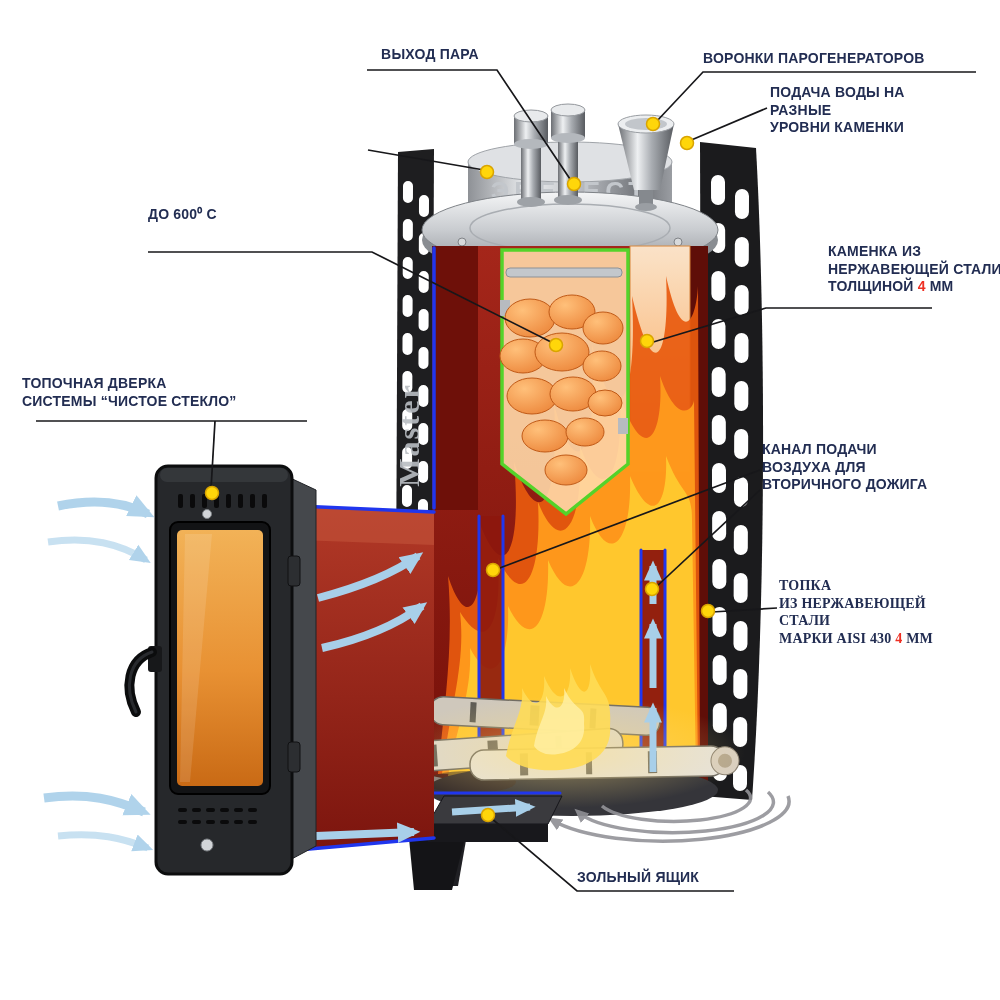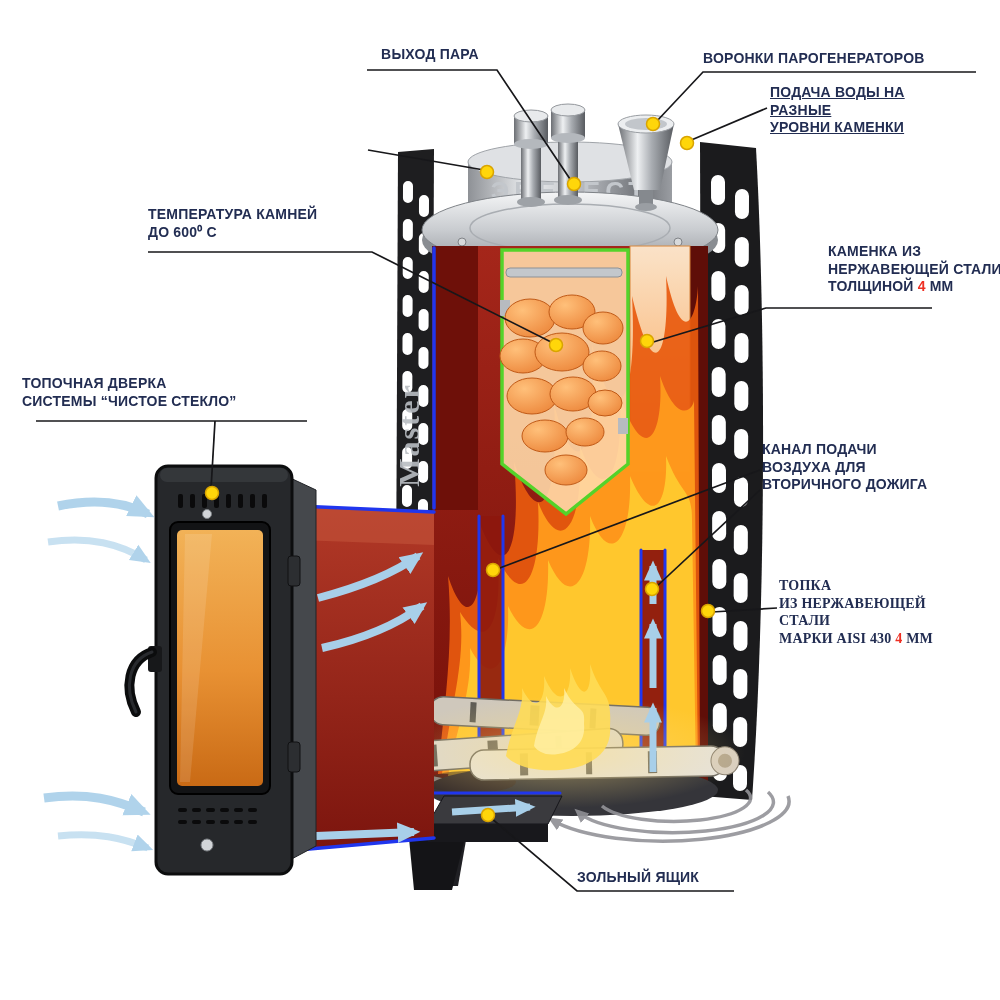--- a/index.html
+++ b/index.html
@@ -313,29 +313,28 @@
   </svg>
 
   <div class="label center" style="left:357px;top:46px;width:146px;">
     <span class="ln">ВЫХОД ПАРА</span>
   </div>
 
   <div class="label" style="left:703px;top:50px;width:285px;">
     <span class="ln">ВОРОНКИ ПАРОГЕНЕРАТОРОВ</span>
   </div>
 
-  <div class="label" style="left:770px;top:84px;width:215px;text-decoration:underline;">
+  <div class="label" style="left:770px;top:84px;width:215px;">
     <span class="ln">ПОДАЧА ВОДЫ НА</span>
     <span class="ln">РАЗНЫЕ</span>
     <span class="ln">УРОВНИ КАМЕНКИ</span>
   </div>
 
 
   <div class="label" style="left:148px;top:206px;width:245px;">
-    <span class="ln">ТЕМПЕРАТУРА КАМНЕЙ</span>
     <span class="ln">ДО 600⁰ С</span>
   </div>
 
   <div class="label" style="left:796px;top:243px;width:220px;margin-left:32px;">
     <span class="ln">КАМЕНКА ИЗ</span>
     <span class="ln">НЕРЖАВЕЮЩЕЙ СТАЛИ</span>
     <span class="ln"><span>ТОЛЩИНОЙ</span> <span class="red">4</span> <span>ММ</span></span>
   </div>
 
   <div class="label" style="left:22px;top:375px;width:290px;">

